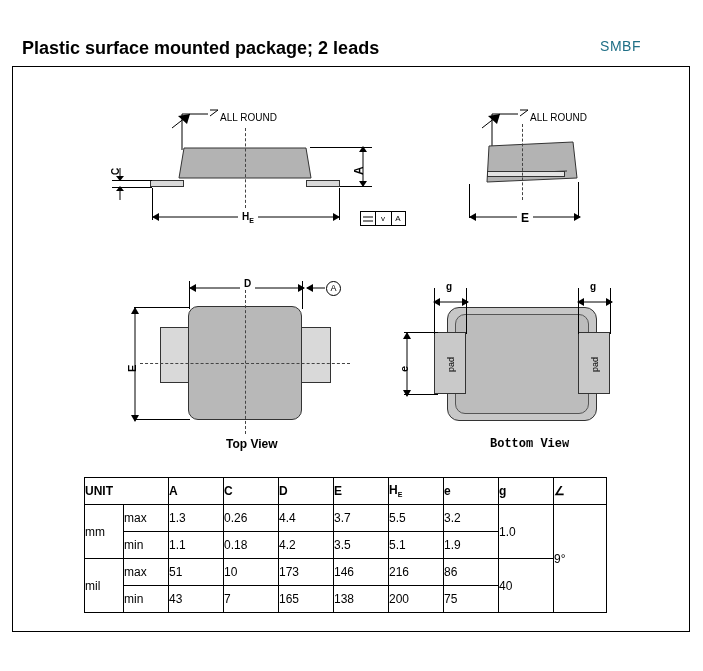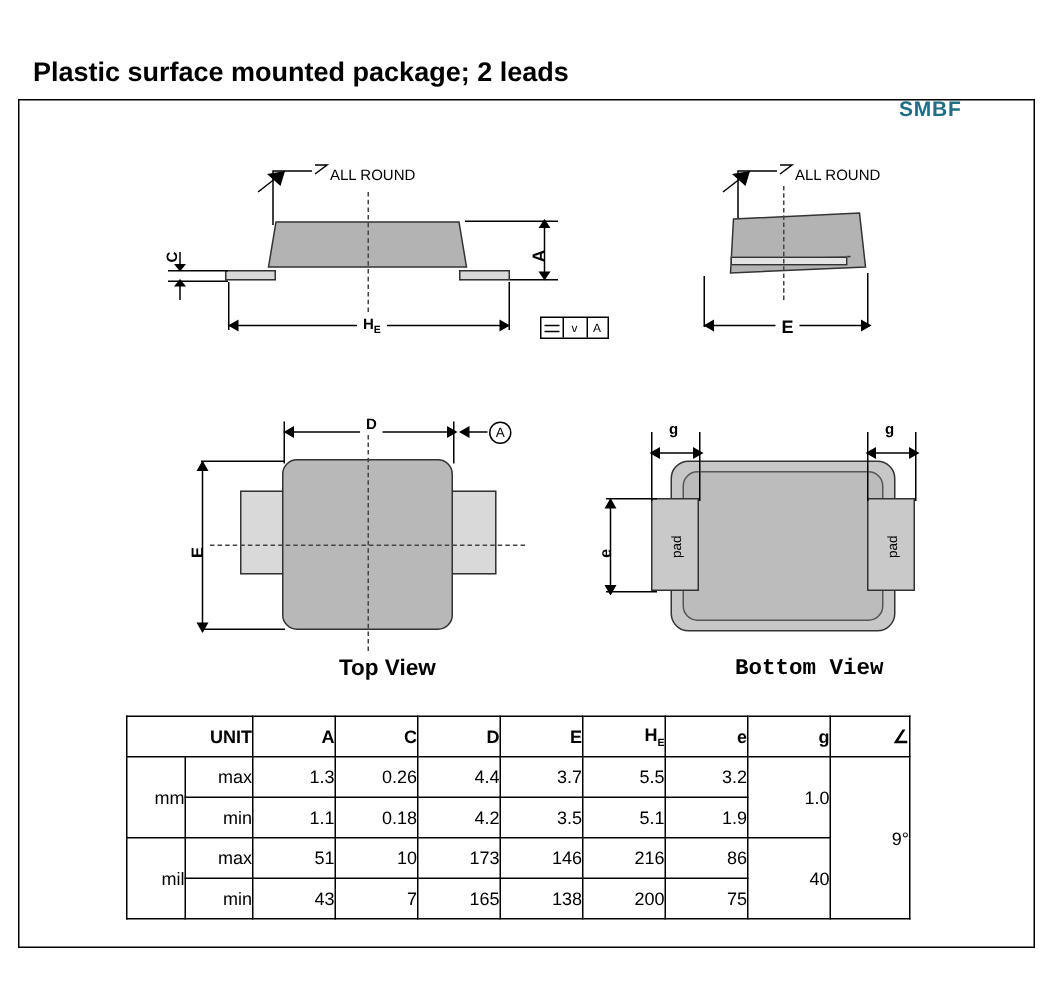--- a/index.html
+++ b/index.html
@@ -16,23 +16,22 @@
   .title{
     position:absolute;left:22px;top:4px;
     font-size:17px;font-weight:bold;letter-spacing:.5px;
   }
   .subtitle{
     position:absolute;left:22px;top:38px;
     font-size:18px;font-weight:bold;
   }
   .pkgname{
     position:absolute;right:62px;top:38px;
-    font-size:14px;font-weight:bold;color:#1f6f86;
+    font-size:14px;font-weight:normal;color:#1f6f86;
     letter-spacing:.5px;
-    margin-top:26px;
   }
 
   .frame{
     position:absolute;left:12px;top:66px;
     width:678px;height:566px;
     border:1px solid #000;
     box-sizing:border-box;
   }
 
   
@@ -64,31 +63,31 @@
   .pad{
     position:absolute;background:#c9c9c9;border:1px solid #333;
     box-sizing:border-box;
   }
 
   .arrowbox{
     position:absolute;border:1px solid #000;box-sizing:border-box;
     font-size:8px;text-align:center;
   }
 
-  .viewcap{position:absolute;font-size:15px;font-weight:bold;}
+  .viewcap{position:absolute;font-size:12px;font-weight:bold;}
 
   
   table.spec{
     position:absolute;left:84px;top:477px;
     border-collapse:collapse;
     font-size:12px;
   }
   table.spec td, table.spec th{
     border:1px solid #000;
-    text-align:right;
+    text-align:left;
     padding:0;
     height:26px;
     font-weight:normal;
   }
   table.spec th{font-weight:bold;}
   .col-unit{width:60px;}
   .col-val{width:54px;}
   .col-g{width:54px;}
   .col-ang{width:52px;}
 

